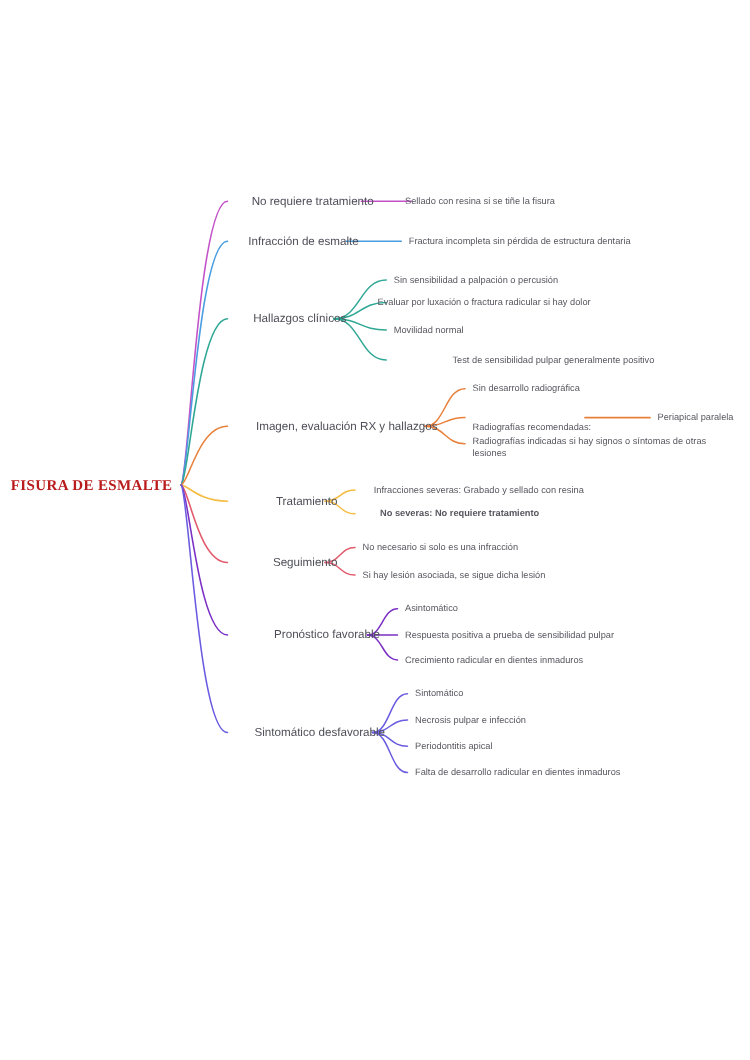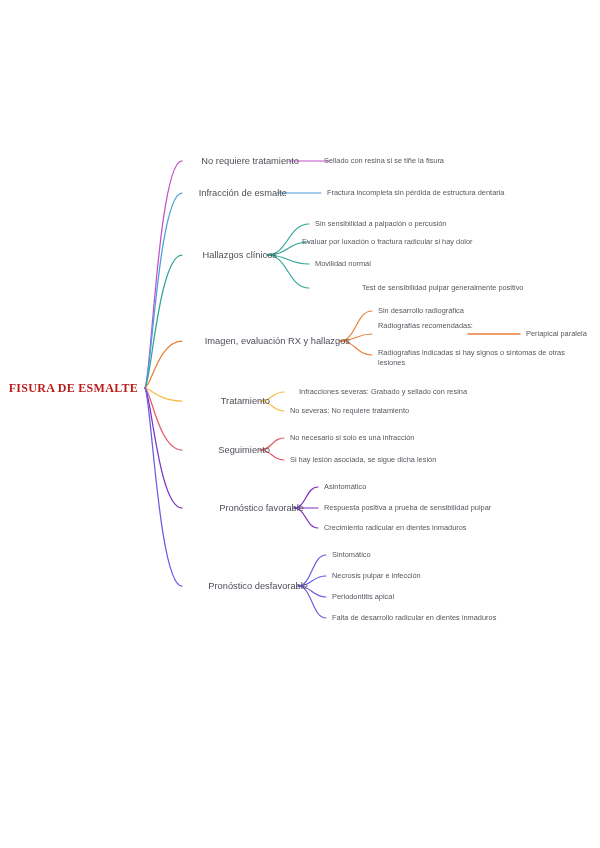--- a/index.html
+++ b/index.html
@@ -105,32 +105,32 @@
       <div class="node lvl2" style="top: 161px; left: 324px; transform: translateY(-50%);">Sellado con resina si se tiñe la fisura</div>
       <div class="node lvl1 anchor-right" style="top: 193px; left: 0px; width: 273px; transform: translateY(-50%);">Infracción de esmalte</div>
       <div class="node lvl2" style="top: 193px; left: 327px; transform: translateY(-50%);">Fractura incompleta sin pérdida de estructura dentaria</div>
       <div class="node lvl1 anchor-right" style="top: 255px; left: 0px; width: 263px; transform: translateY(-50%);">Hallazgos clínicos</div>
       <div class="node lvl2" style="top: 224px; left: 315px; transform: translateY(-50%);">Sin sensibilidad a palpación o percusión</div>
       <div class="node lvl2" style="top: 242px; left: 302px; transform: translateY(-50%);">Evaluar por luxación o fractura radicular si hay dolor</div>
       <div class="node lvl2" style="top: 264px; left: 315px; transform: translateY(-50%);">Movilidad normal</div>
       <div class="node lvl2" style="top: 288px; left: 315px; transform: translateY(-50%); margin-left: 47px;">Test de sensibilidad pulpar generalmente positivo</div>
       <div class="node lvl1 anchor-right" style="top: 341px; left: 0px; width: 336px; transform: translateY(-50%);">Imagen, evaluación RX y hallazgos</div>
       <div class="node lvl2" style="top: 311px; left: 378px; transform: translateY(-50%);">Sin desarrollo radiográfica</div>
-      <div class="node lvl2" style="top: 326px; left: 378px; transform: translateY(-50%);">Radiografías recomendadas:</div>
+      <div class="node lvl2" style="top: 342px; left: 378px; transform: translateY(-50%);">Radiografías recomendadas:</div>
       <div class="node lvl3" style="top: 334px; left: 526px; transform: translateY(-50%);">Periapical paralela</div>
       <div class="node lvl2 wrap" style="top: 355px; left: 378px; transform: translateY(-35%);">Radiografías indicadas si hay signos o síntomas de otras lesiones</div>
       <div class="node lvl1 anchor-right" style="top: 401px; left: 0px; width: 256px; transform: translateY(-50%);">Tratamiento</div>
       <div class="node lvl2" style="top: 392px; left: 299px; transform: translateY(-50%); text-align: right;">Infracciones severas: Grabado y sellado con resina</div>
-      <div class="node lvl2" style="top: 411px; left: 290px; transform: translateY(-50%);">No severas: No requiere tratamiento</div>
+      <div class="node lvl2" style="top: 411px; left: 304px; transform: translateY(-50%); font-weight: bold;">No severas: No requiere tratamiento</div>
       <div class="node lvl1 anchor-right" style="top: 450px; left: 0px; width: 256px; transform: translateY(-50%);">Seguimiento</div>
       <div class="node lvl2" style="top: 438px; left: 290px; transform: translateY(-50%);">No necesario si solo es una infracción</div>
       <div class="node lvl2" style="top: 460px; left: 290px; transform: translateY(-50%);">Si hay lesión asociada, se sigue dicha lesión</div>
       <div class="node lvl1 anchor-right" style="top: 508px; left: 0px; width: 290px; transform: translateY(-50%);">Pronóstico favorable</div>
       <div class="node lvl2" style="top: 487px; left: 324px; transform: translateY(-50%);">Asintomático</div>
       <div class="node lvl2" style="top: 508px; left: 324px; transform: translateY(-50%);">Respuesta positiva a prueba de sensibilidad pulpar</div>
       <div class="node lvl2" style="top: 528px; left: 324px; transform: translateY(-50%);">Crecimiento radicular en dientes inmaduros</div>
-      <div class="node lvl1 anchor-right" style="top: 586px; left: 0px; width: 294px; transform: translateY(-50%);">Pronóstico desfavorable</div>
+      <div class="node lvl1 anchor-right" style="top: 586px; left: 0px; width: 294px; transform: translateY(-50%);">Sintomático desfavorable</div>
       <div class="node lvl2" style="top: 555px; left: 332px; transform: translateY(-50%);">Sintomático</div>
       <div class="node lvl2" style="top: 576px; left: 332px; transform: translateY(-50%);">Necrosis pulpar e infección</div>
       <div class="node lvl2" style="top: 597px; left: 332px; transform: translateY(-50%);">Periodontitis apical</div>
       <div class="node lvl2" style="top: 618px; left: 332px; transform: translateY(-50%);">Falta de desarrollo radicular en dientes inmaduros</div>
     </div>
 </div>
 
 </body></html>

